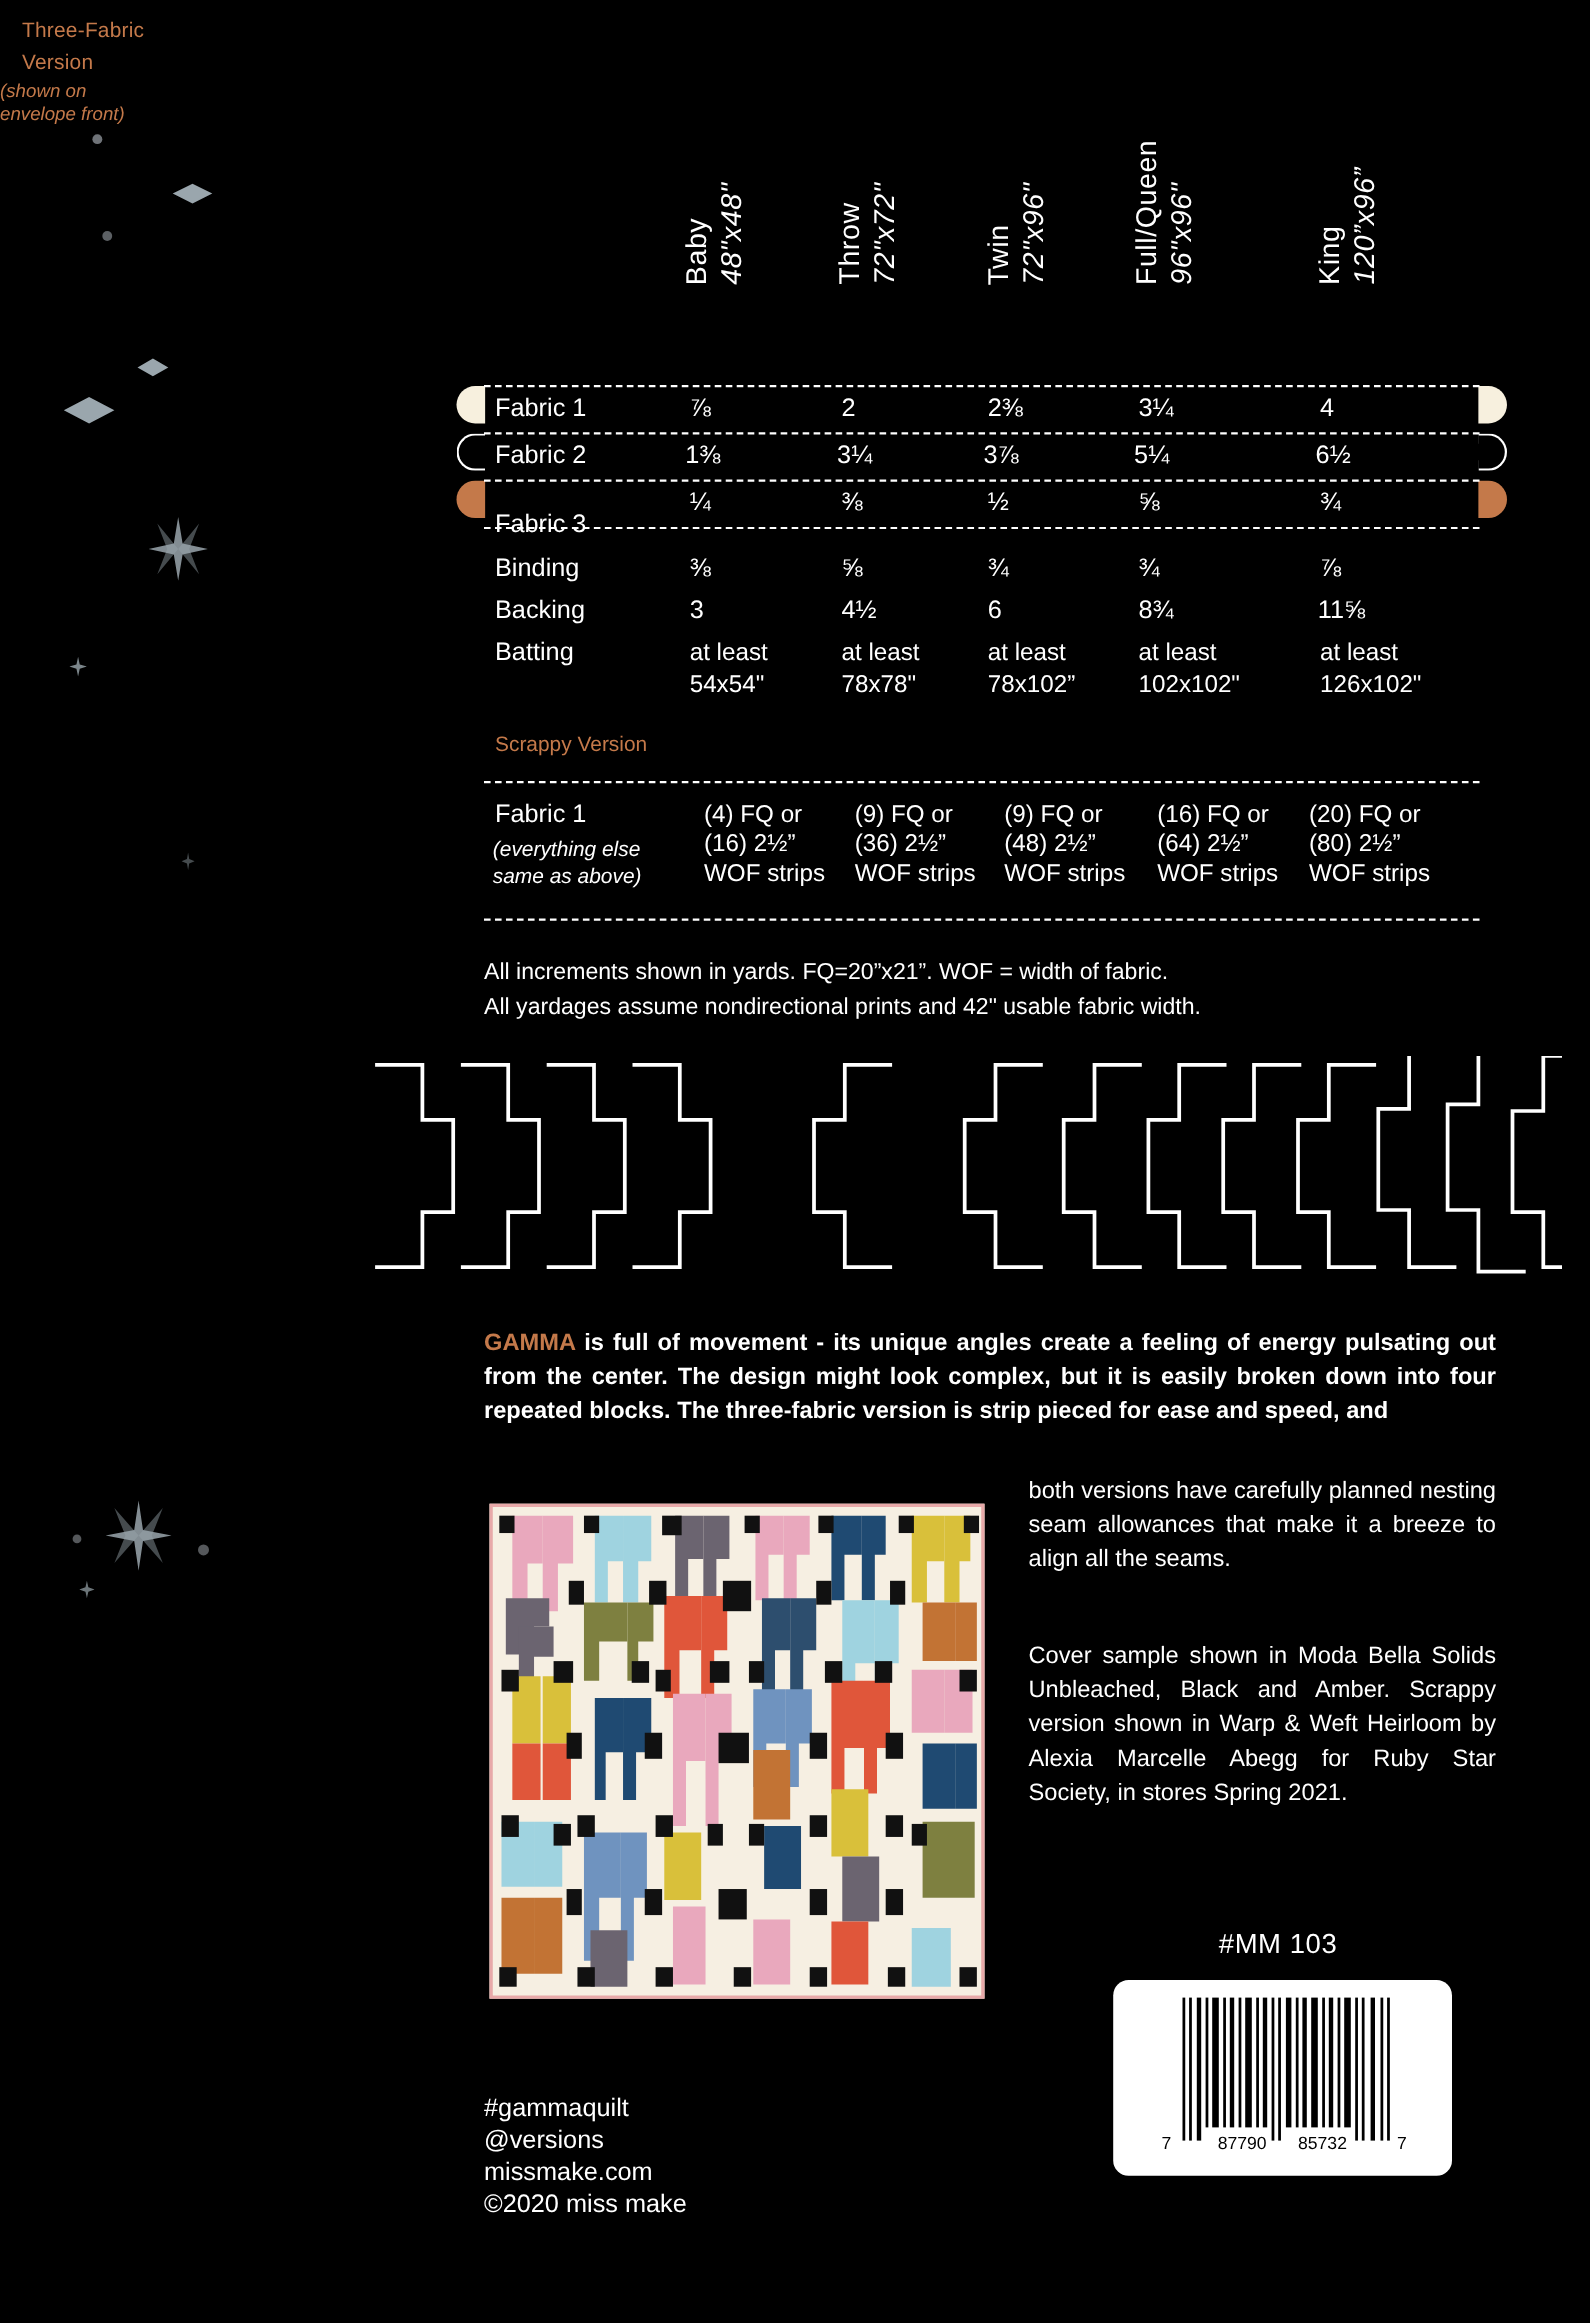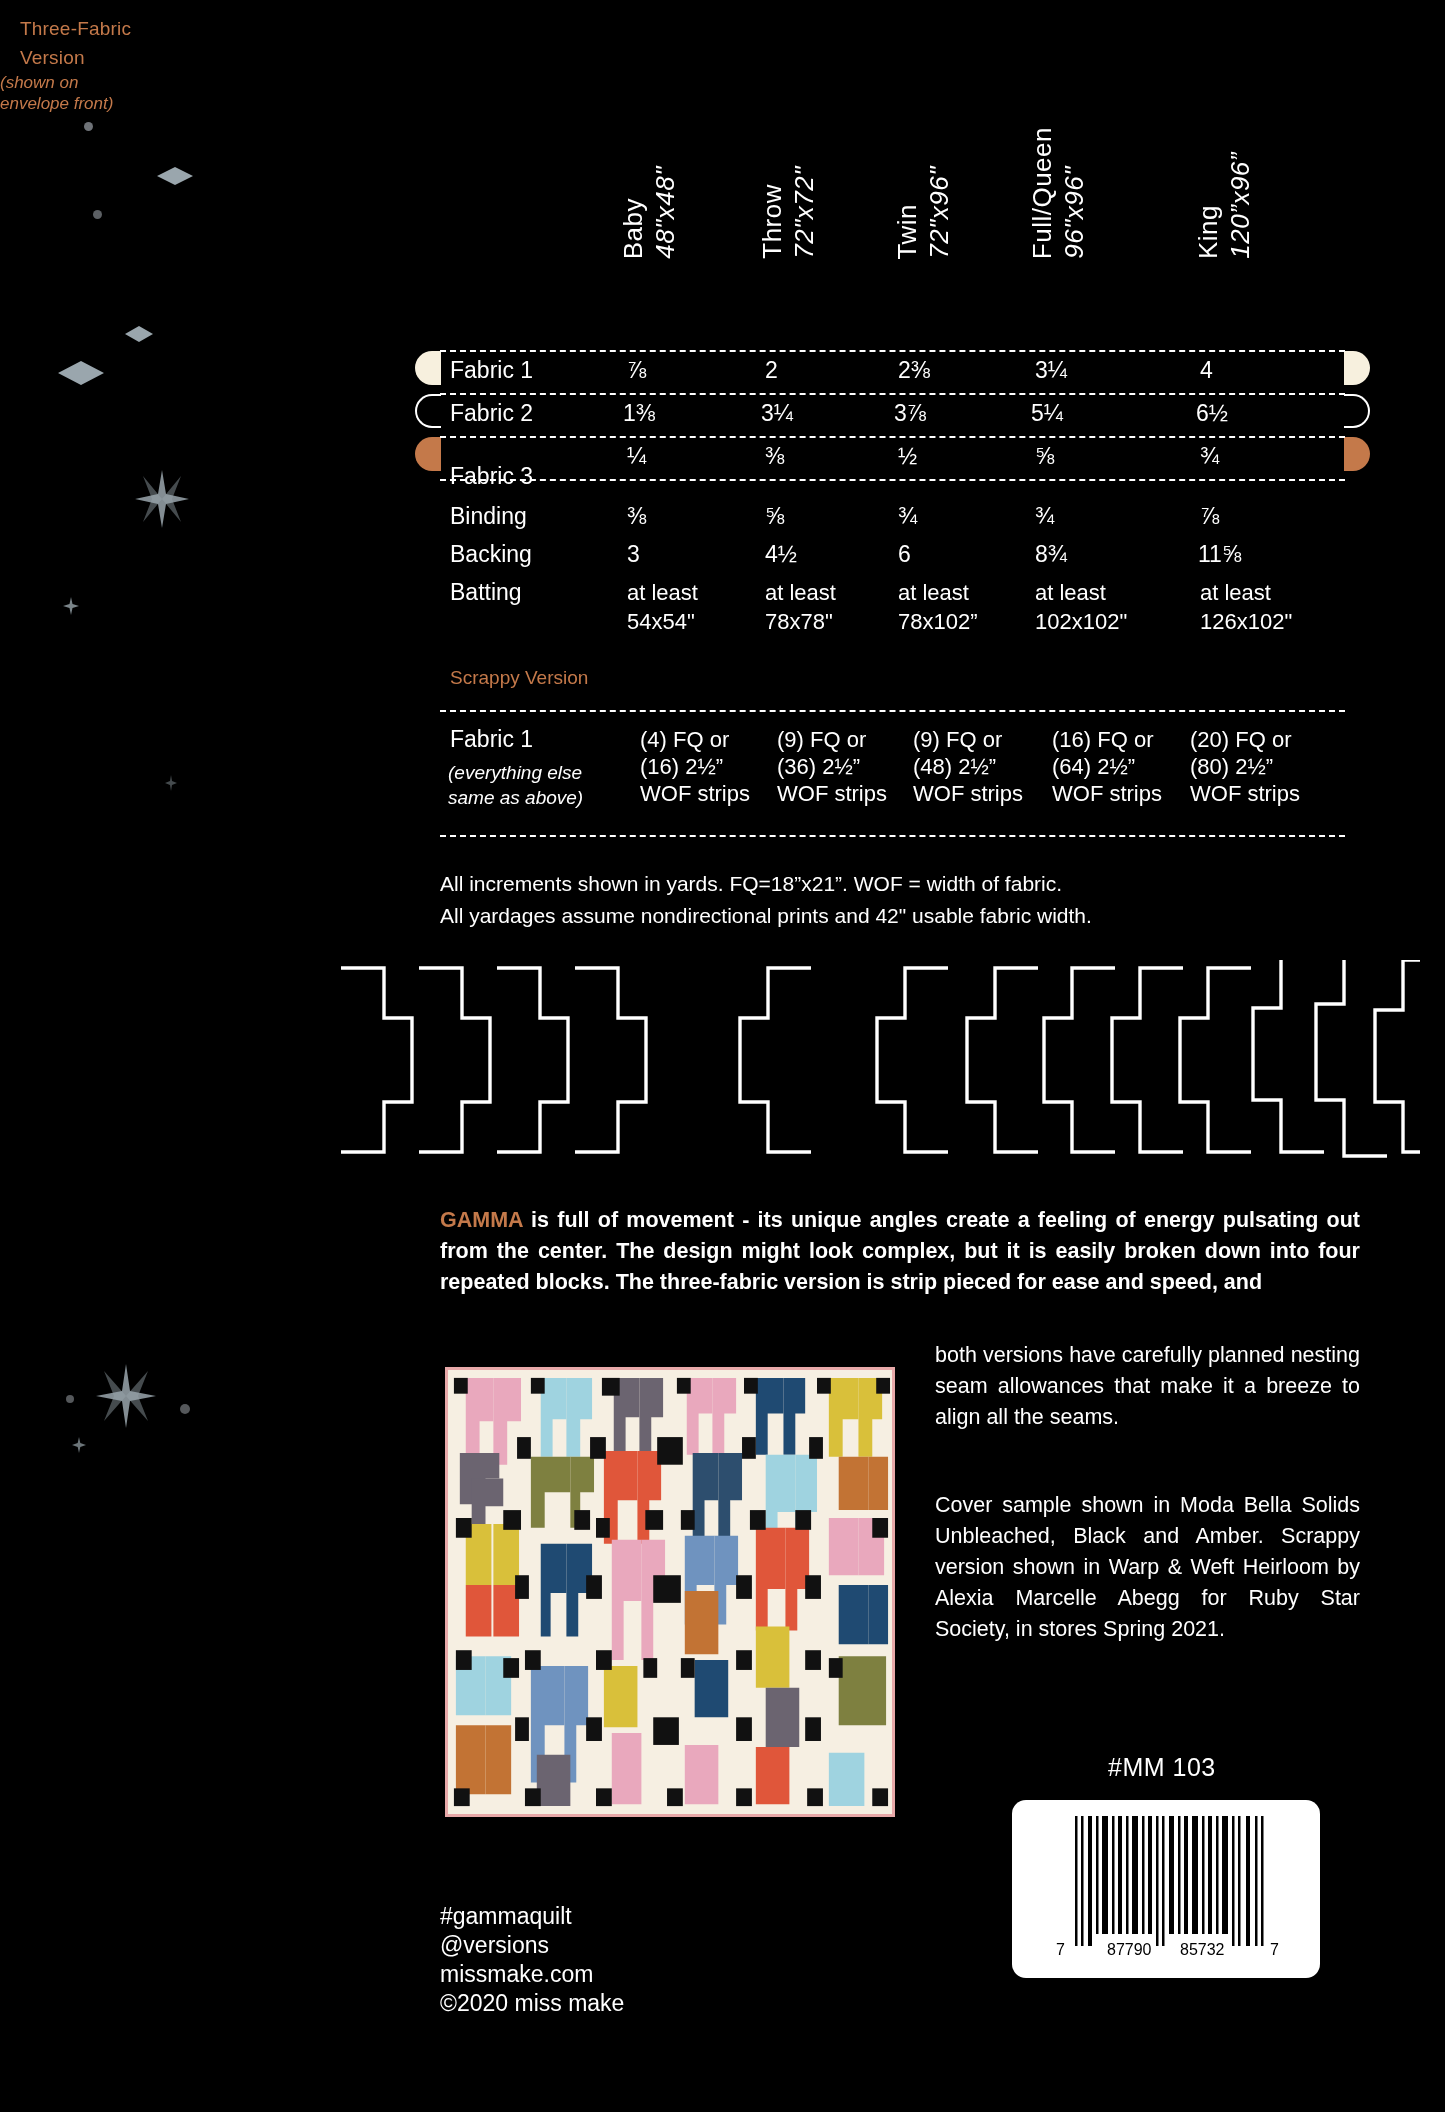--- a/index.html
+++ b/index.html
@@ -267,21 +267,21 @@
       <div class="scr-cell">WOF strips</div>
     </div>
     <div style="position:absolute;left:1190px;top:726px;">
       <div class="scr-cell">(20) FQ or</div>
       <div class="scr-cell">(80) 2½”</div>
       <div class="scr-cell">WOF strips</div>
     </div>
   </div>
 
   <div class="note" style="top:868px;">
-    <div>All increments shown in yards.  FQ=18”x21”. WOF = width of fabric.</div>
+    <div>All increments shown in yards.  FQ=20”x21”. WOF = width of fabric.</div>
     <div>All yardages assume nondirectional prints and 42" usable fabric width.</div>
   </div>
 
   <svg style="position:absolute;left:325px;top:960px;" width="1095" height="200" viewBox="0 0 1095 200">
     <g fill="none" stroke="#ffffff" stroke-width="3.4">
 
       <path d="M16 8 L59 8 L59 58 L87 58 L87 142 L59 142 L59 192 L16 192"></path>
       <path d="M94 8 L137 8 L137 58 L165 58 L165 142 L137 142 L137 192 L94 192"></path>
       <path d="M172 8 L215 8 L215 58 L243 58 L243 142 L215 142 L215 192 L172 192"></path>
       <path d="M250 8 L293 8 L293 58 L321 58 L321 142 L293 142 L293 192 L250 192"></path>

